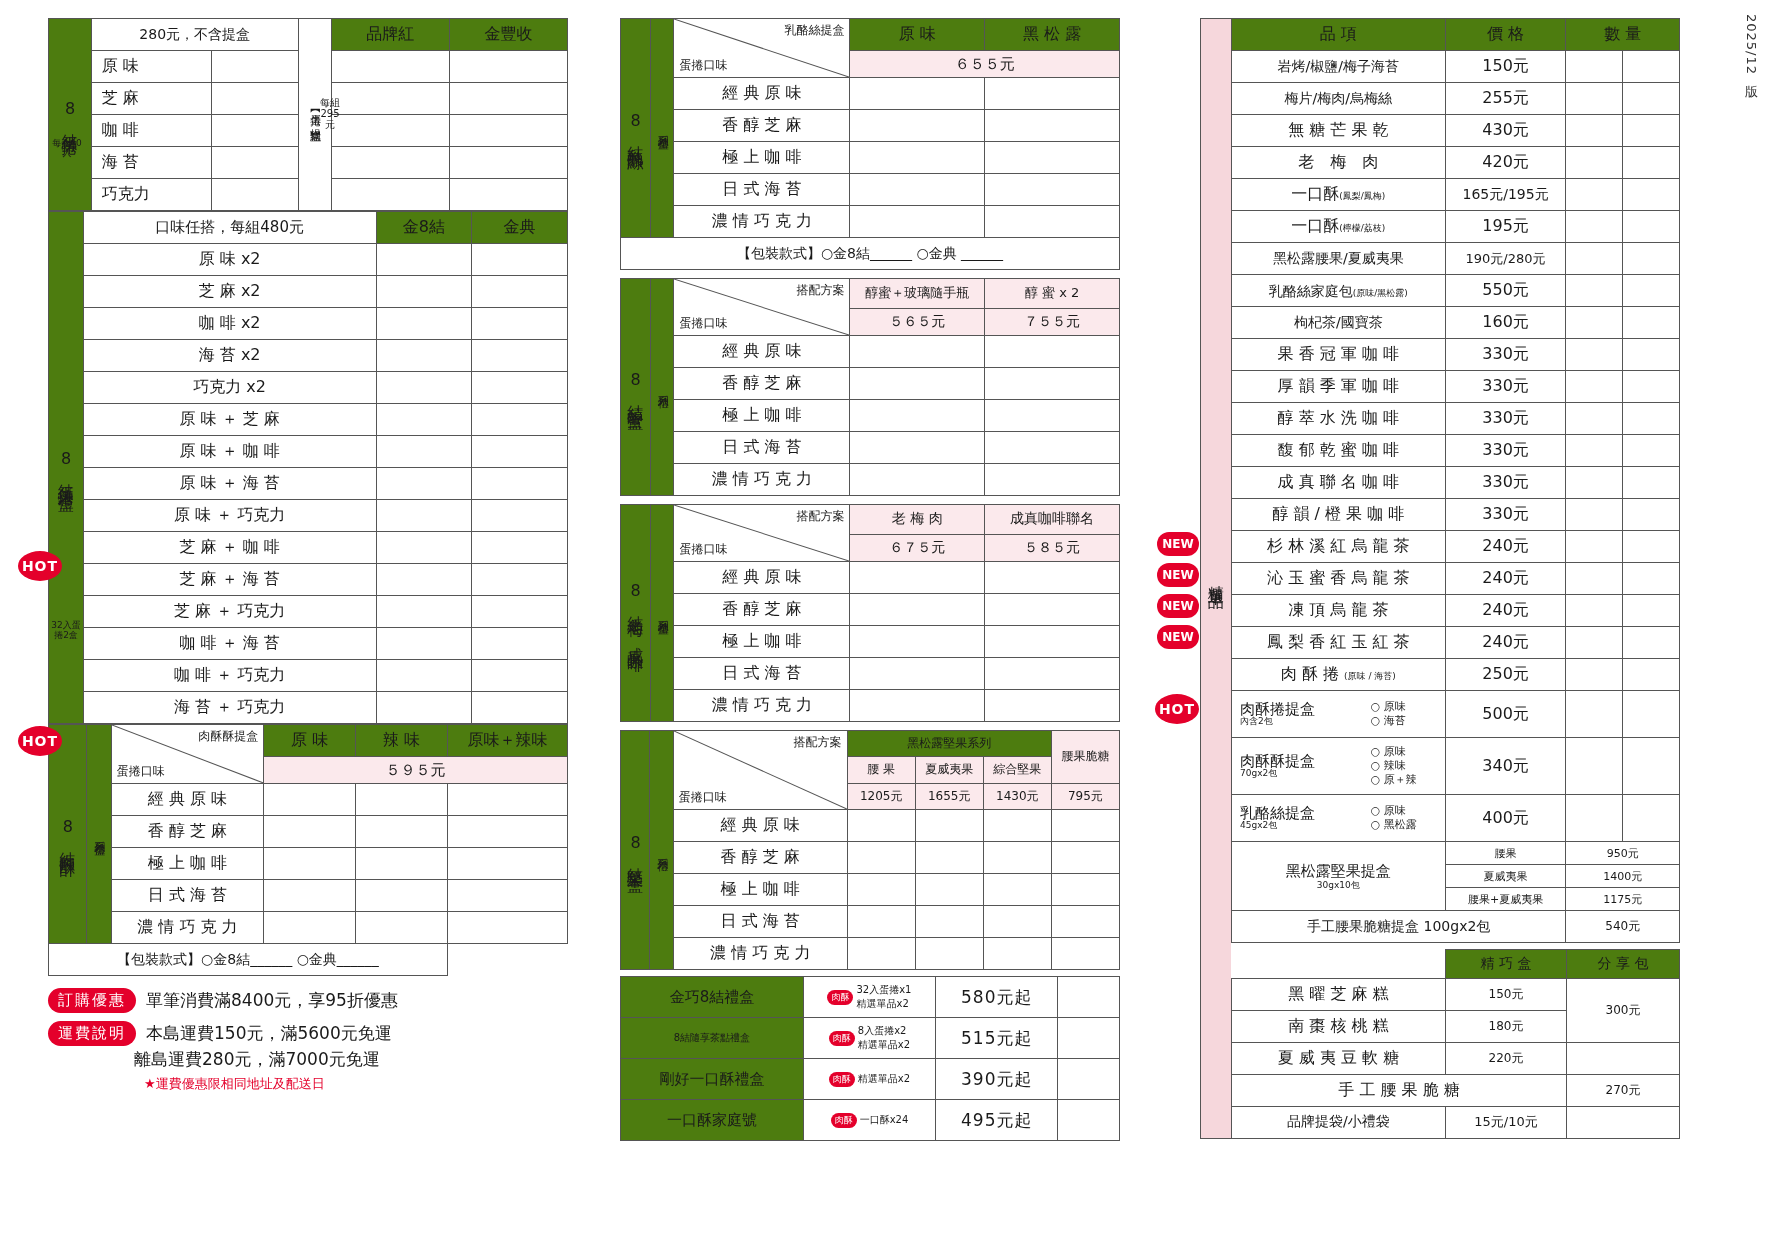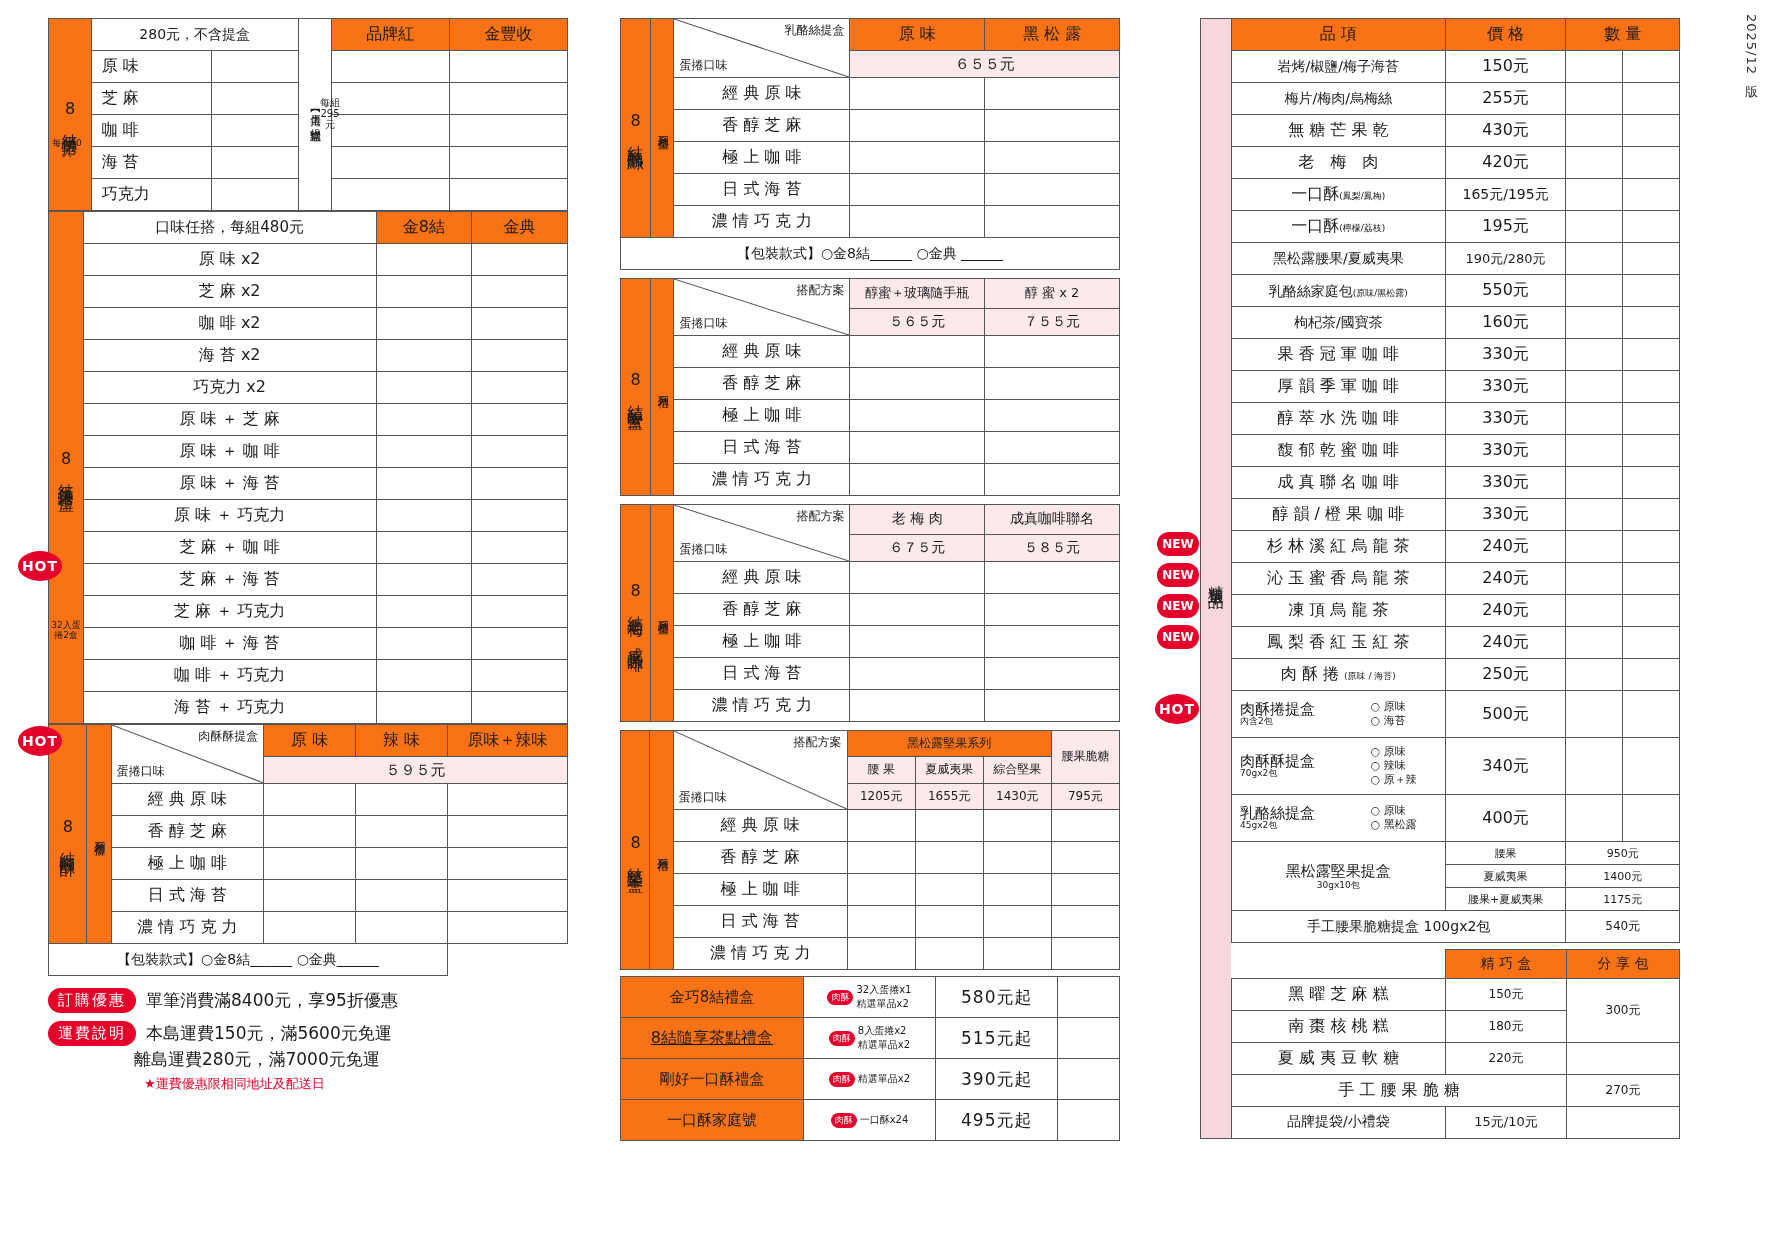--- a/index.html
+++ b/index.html
@@ -12,21 +12,21 @@
     overflow:hidden;
   }
   .page{position:relative;width:1766px;height:1252px;}
   .col{position:absolute;top:18px;}
   #col1{left:48px;width:520px;}
   #col2{left:620px;width:500px;}
   #col3{left:1200px;width:480px;}
 
   table{border-collapse:collapse;width:100%;}
   td,th{border:1px solid #555;padding:0;text-align:center;vertical-align:middle;font-weight:normal;}
-  .pink{background:#f97316;}
+  .pink{background:#4d7c0f;}
   .lightpink{background:#fbe9ec;}
   .white{background:#fff;}
   .vert{
     writing-mode:vertical-rl;text-orientation:upright;
     letter-spacing:3px;font-size:16px;line-height:1.1;
     display:inline-block;
   }
   .vert.sm2{font-size:11px;letter-spacing:1px;}
   .sideblock{
     display:flex;align-items:center;justify-content:center;height:100%;
@@ -563,21 +563,21 @@
           <tr class="giftrow">
         <td class="pink" style="width:180px;font-size:15px;">金巧8結禮盒</td>
         <td class="white" style="width:130px;font-size:10px;border-radius:12px;">
           <span class="badge-meat">肉酥</span><span style="white-space:pre-line;display:inline-block;vertical-align:middle;text-align:left;">32入蛋捲x1
 精選單品x2</span>
         </td>
         <td class="white price-big" style="width:120px;">580元起</td>
         <td class="white" style="width:60px;"></td>
       </tr>
       <tr class="giftrow">
-        <td class="pink" style="font-size:16px;text-decoration:underline;">8結隨享茶點禮盒</td>
+        <td class="pink" style="font-size:10px;">8結隨享茶點禮盒</td>
         <td class="white" style="font-size:10px;">
           <span class="badge-meat">肉酥</span><span style="white-space:pre-line;display:inline-block;vertical-align:middle;text-align:left;">8入蛋捲x2
 精選單品x2</span>
         </td>
         <td class="white price-big">515元起</td>
         <td class="white"></td>
       </tr>
       <tr class="giftrow">
         <td class="pink" style="font-size:15px;">剛好一口酥禮盒</td>
         <td class="white" style="font-size:10px;">

